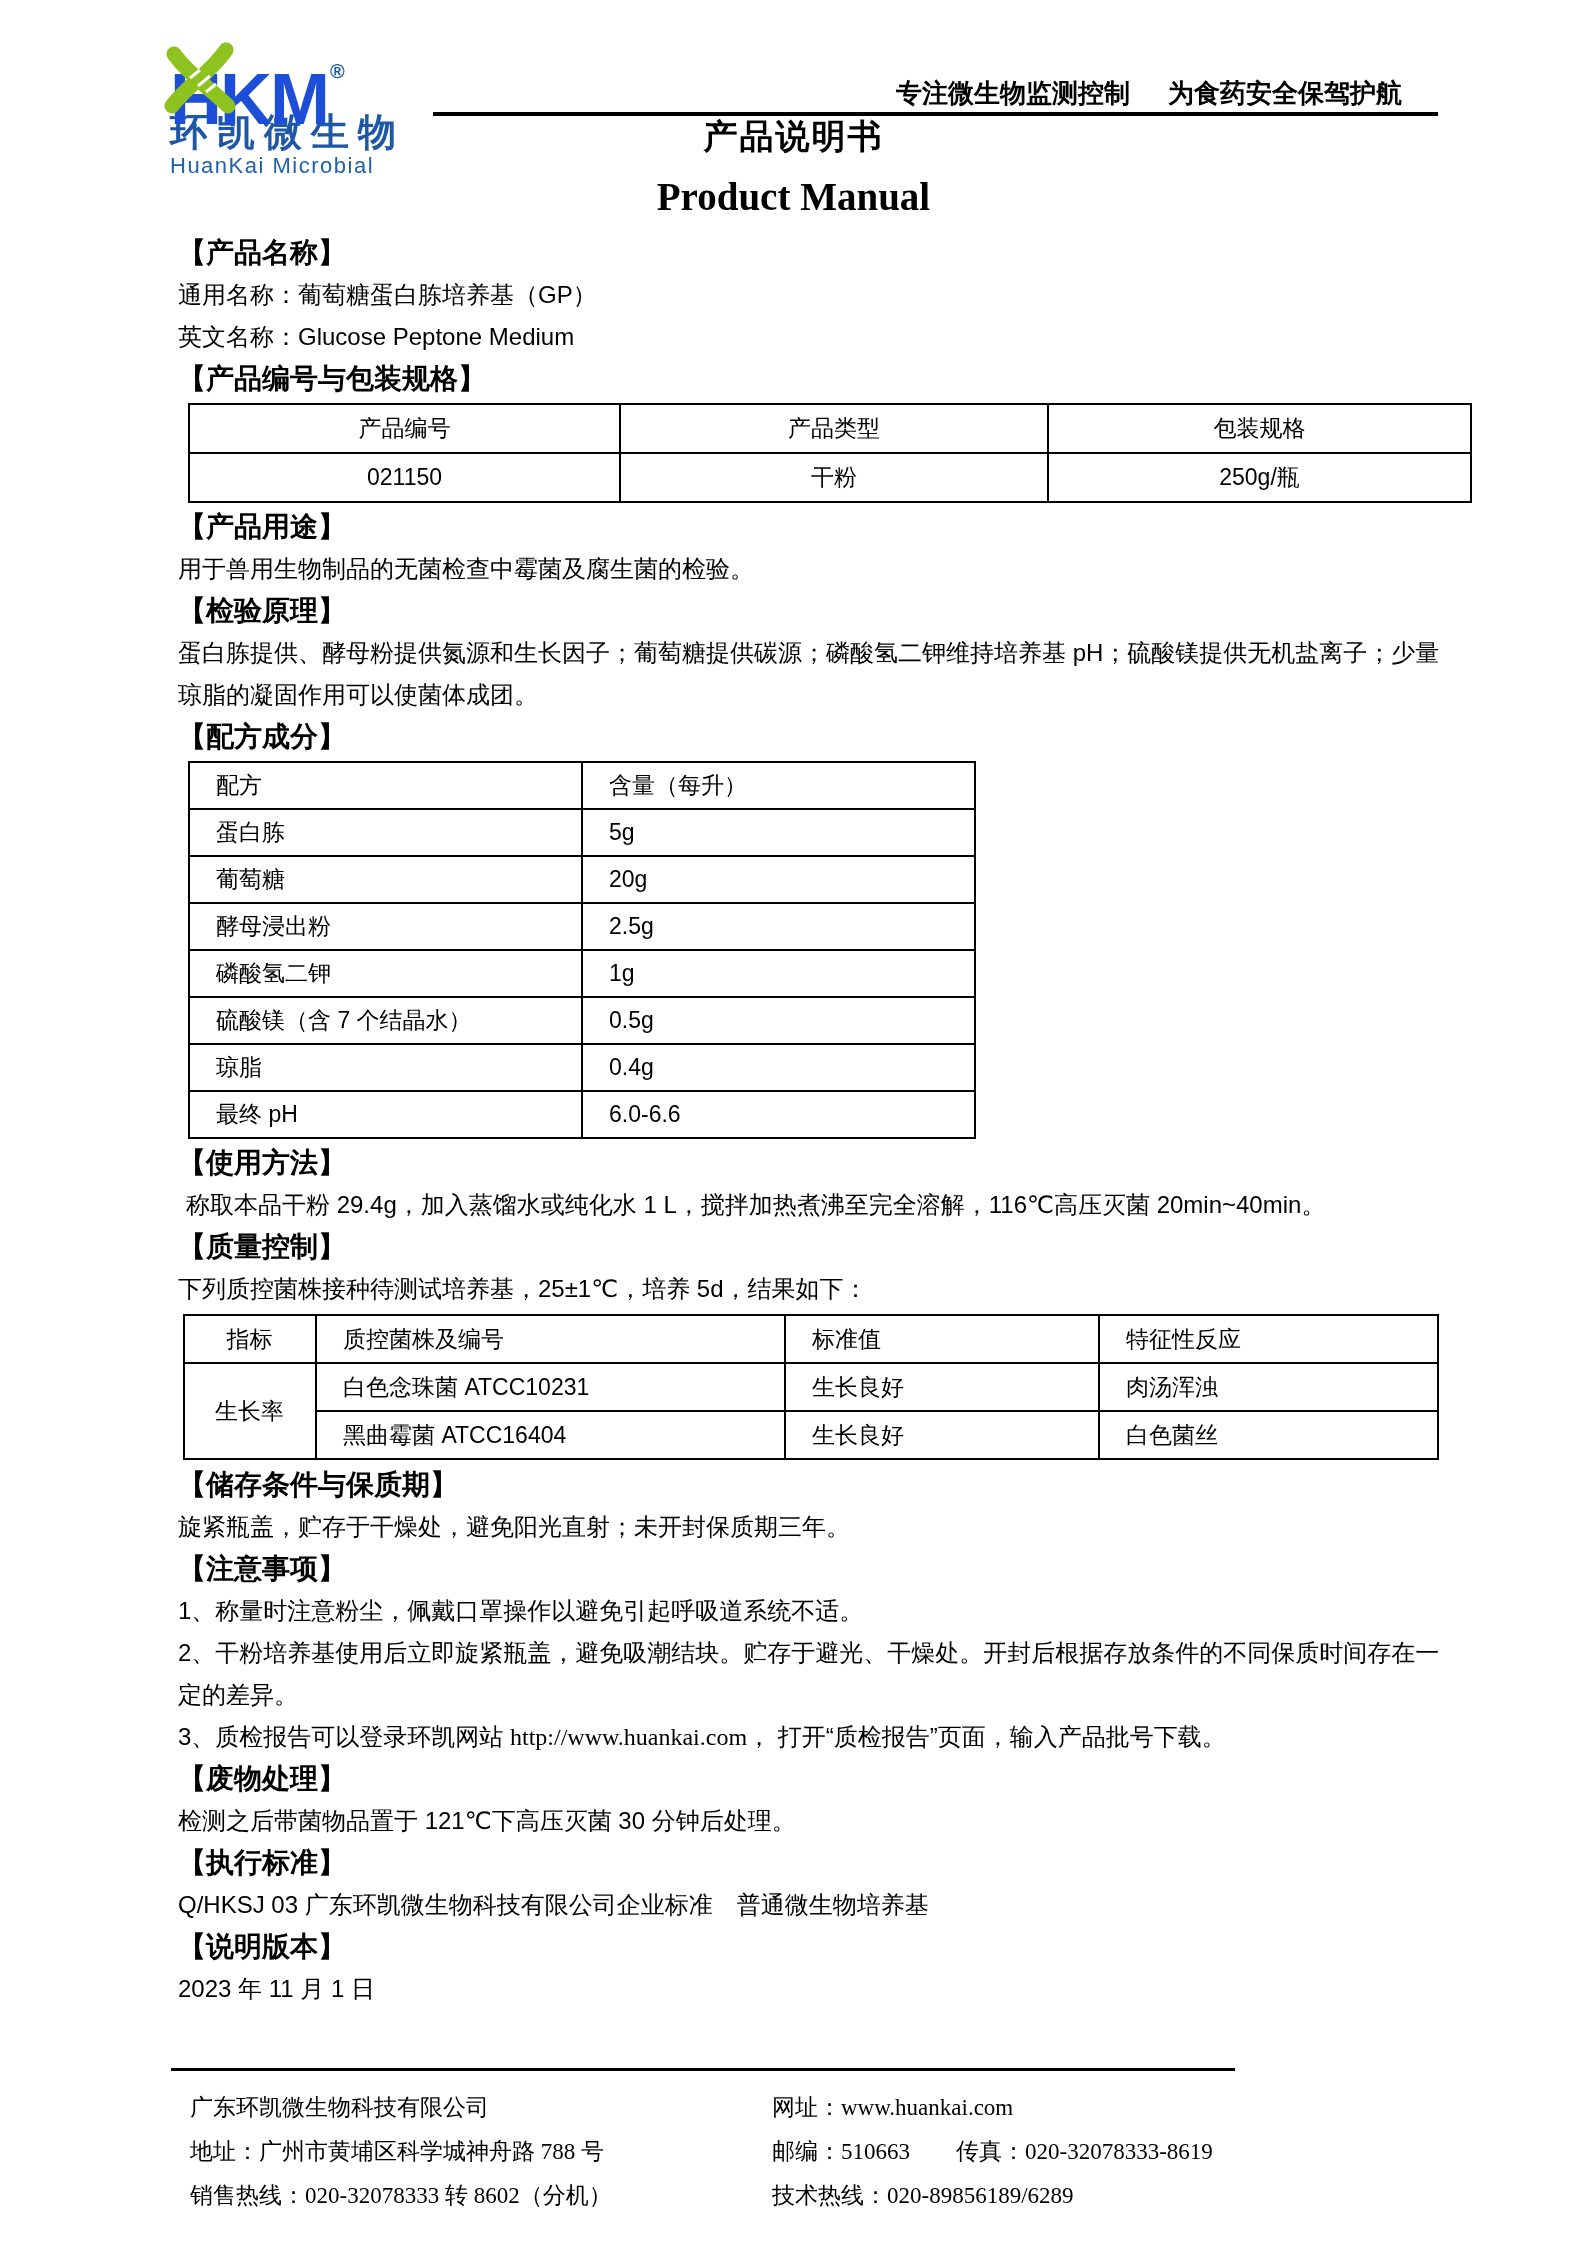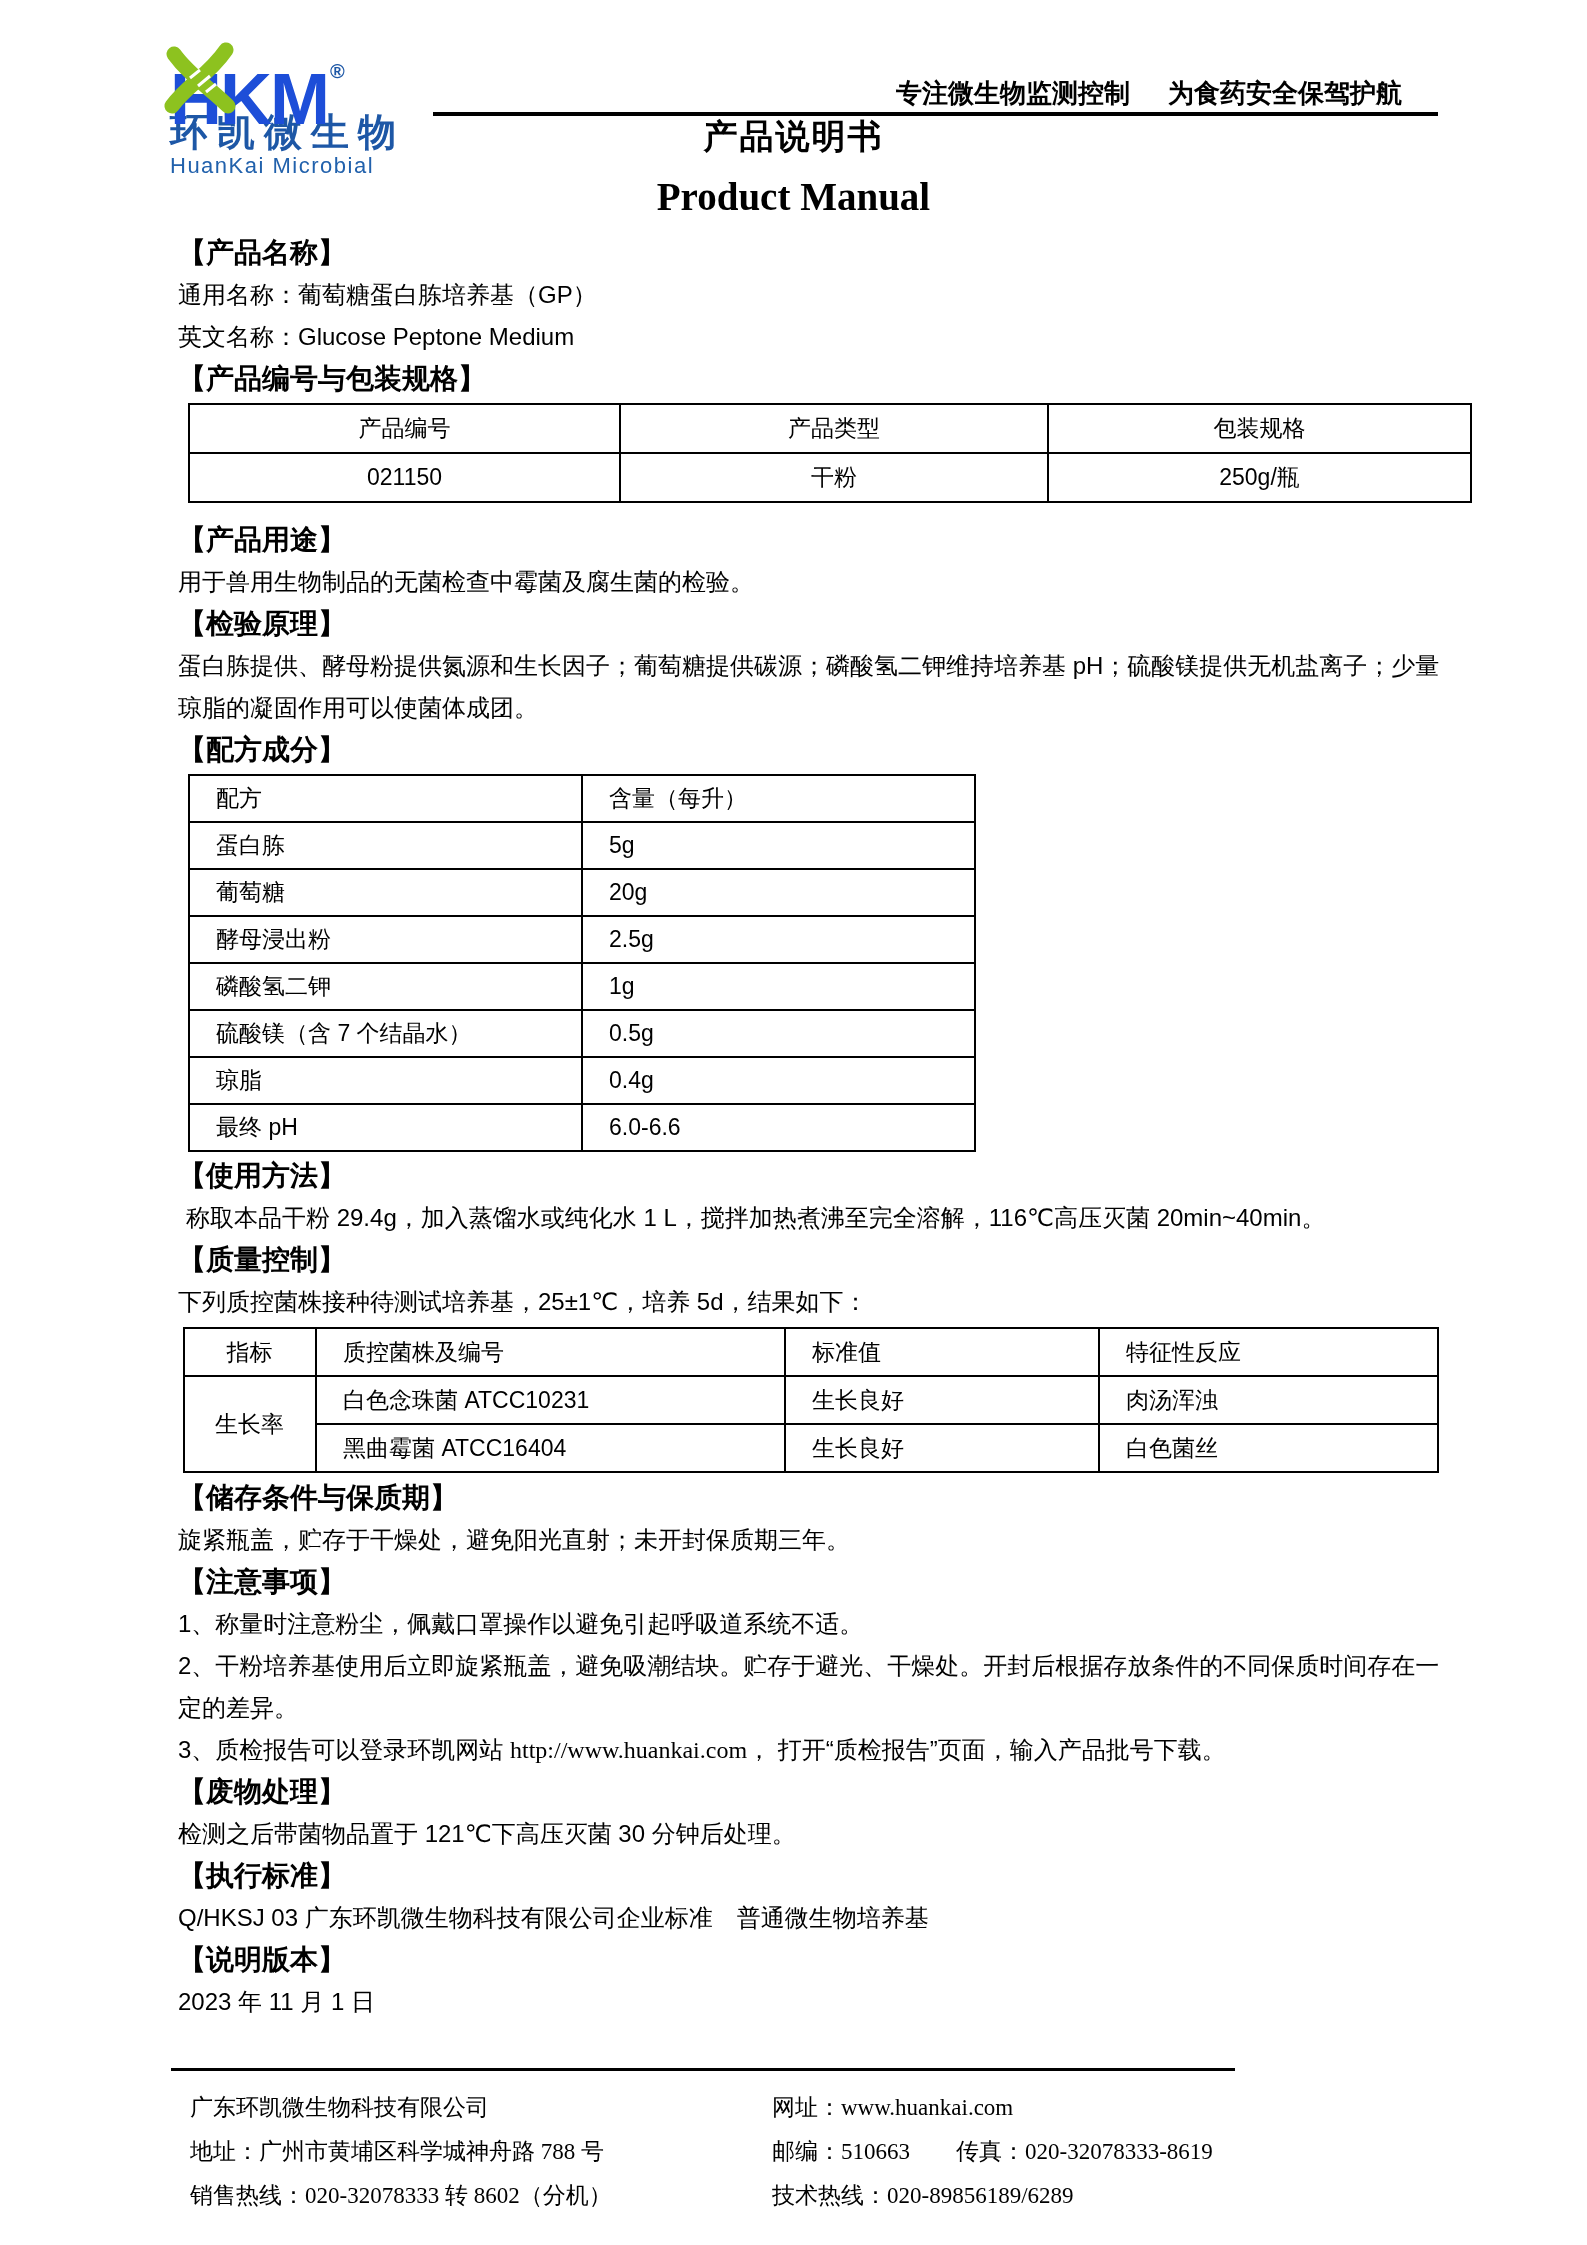--- a/index.html
+++ b/index.html
@@ -65,21 +65,21 @@
   }
   .method-indent { padding-left: 8px; }
   .serif-inline { font-family: "Liberation Serif", "DejaVu Serif", serif; }
 
   table { border-collapse: collapse; table-layout: fixed; }
   th, td {
     border: 2px solid #000; font-size: 23px; font-weight: 400;
     vertical-align: middle; overflow: hidden; white-space: nowrap;
   }
 
-  .spec-table { width: 1270px; margin: 3px 0 16px 10px; }
+  .spec-table { width: 1270px; margin: 3px 0 3px 10px; }
   .spec-table th, .spec-table td { text-align: center; height: 45px; }
   .spec-table .c1 { width: 427px; } .spec-table .c2 { width: 424px; } .spec-table .c3 { width: 419px; }
 
   .formula-table { width: 728px; margin: 3px 0 3px 10px; }
   .formula-table th, .formula-table td { text-align: left; padding-left: 26px; height: 43px; }
   .formula-table .c1 { width: 364px; } .formula-table .c2 { width: 364px; }
 
   .qc-table { width: 1164px; margin: 4px 0 4px 5px; }
   .qc-table th, .qc-table td { text-align: left; padding-left: 26px; height: 44px; }
   .qc-table .c1 { width: 129px; text-align: center; padding-left: 0; }

